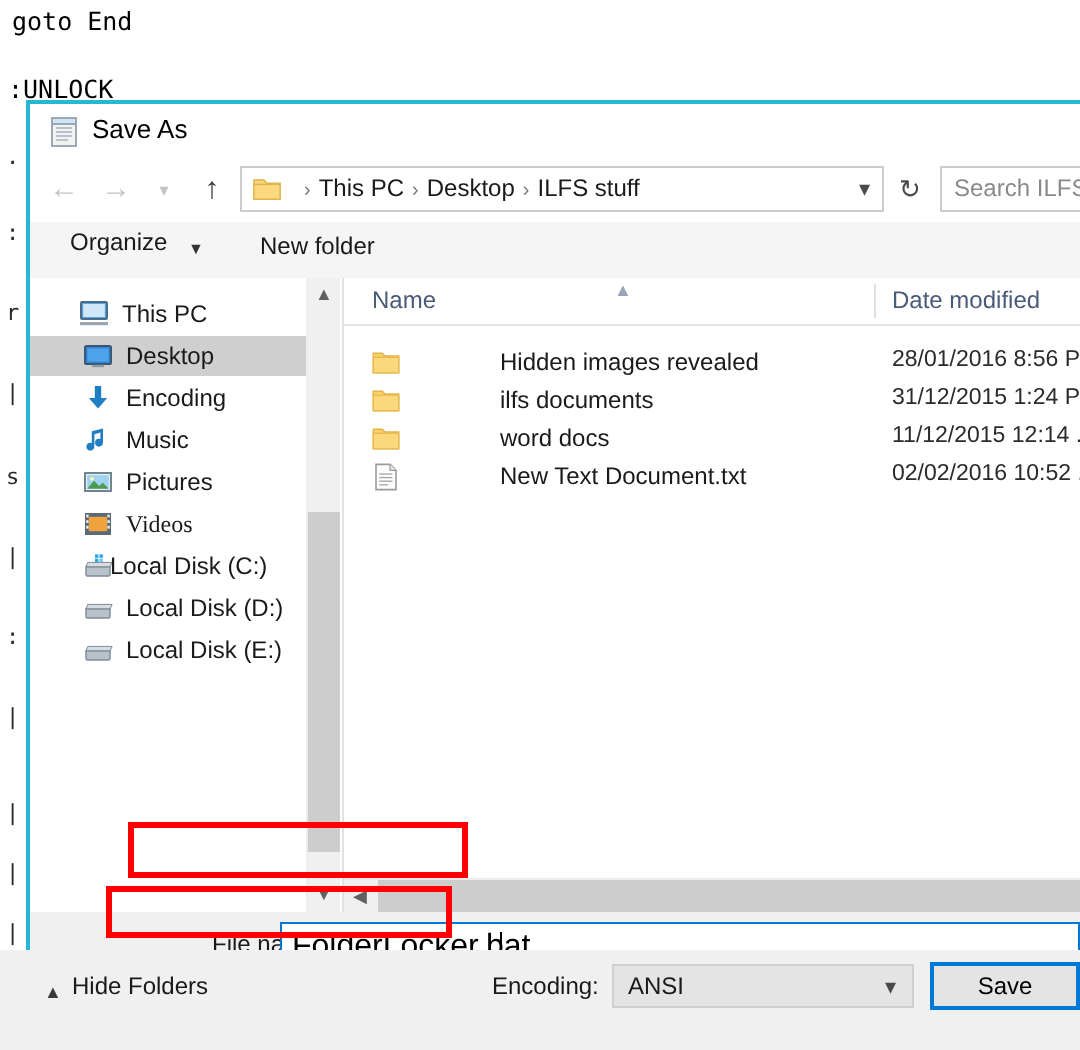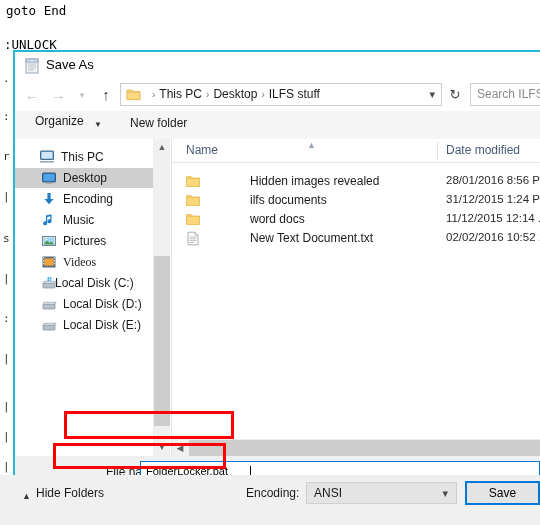--- a/index.html
+++ b/index.html
@@ -86,21 +86,21 @@
   .hscroll .arr{position:absolute;top:0;width:16px;height:16px;text-align:center;line-height:16px;font-size:9px;color:#606060;}
   .hscroll .arr.l{left:0;}
   .h-thumb{position:absolute;left:17px;top:0;width:354px;height:16px;background:#cdcdcd;}
   
   .form{position:absolute;left:0;top:404px;width:527px;height:71px;background:#f0f0f0;}
   .lbl-file{position:absolute;left:58px;top:9px;font-size:12px;color:#1a1a1a;margin-left:33px;}
   .fname-input{
     position:absolute;left:125px;top:5px;width:400px;height:21px;
     background:#fff;border:1px solid #0078d7;box-sizing:border-box;
   }
-  .fname-input .val{position:absolute;left:5px;top:3px;font-size:11px;color:#000;}
+  .fname-input .val{position:absolute;left:5px;top:3px;font-size:16px;color:#000;}
   .caret{display:inline-block;width:1px;height:13px;background:#000;vertical-align:-2px;margin-left:1px;}
   .lbl-type{position:absolute;left:45px;top:36px;font-size:12px;color:#1a1a1a;}
   .type-combo{
     position:absolute;left:125px;top:31px;width:400px;height:21px;
     background:#e4e4e4;border:1px solid #cfcfcf;box-sizing:border-box;
   }
   .type-combo .val{position:absolute;left:6px;top:3px;font-size:12px;color:#1a1a1a;}
   
   .footer{position:absolute;left:0;top:475px;width:540px;height:50px;background:#f0f0f0;}
   .hide-caret{position:absolute;left:22px;top:16px;font-size:9px;color:#3a3a3a;}

